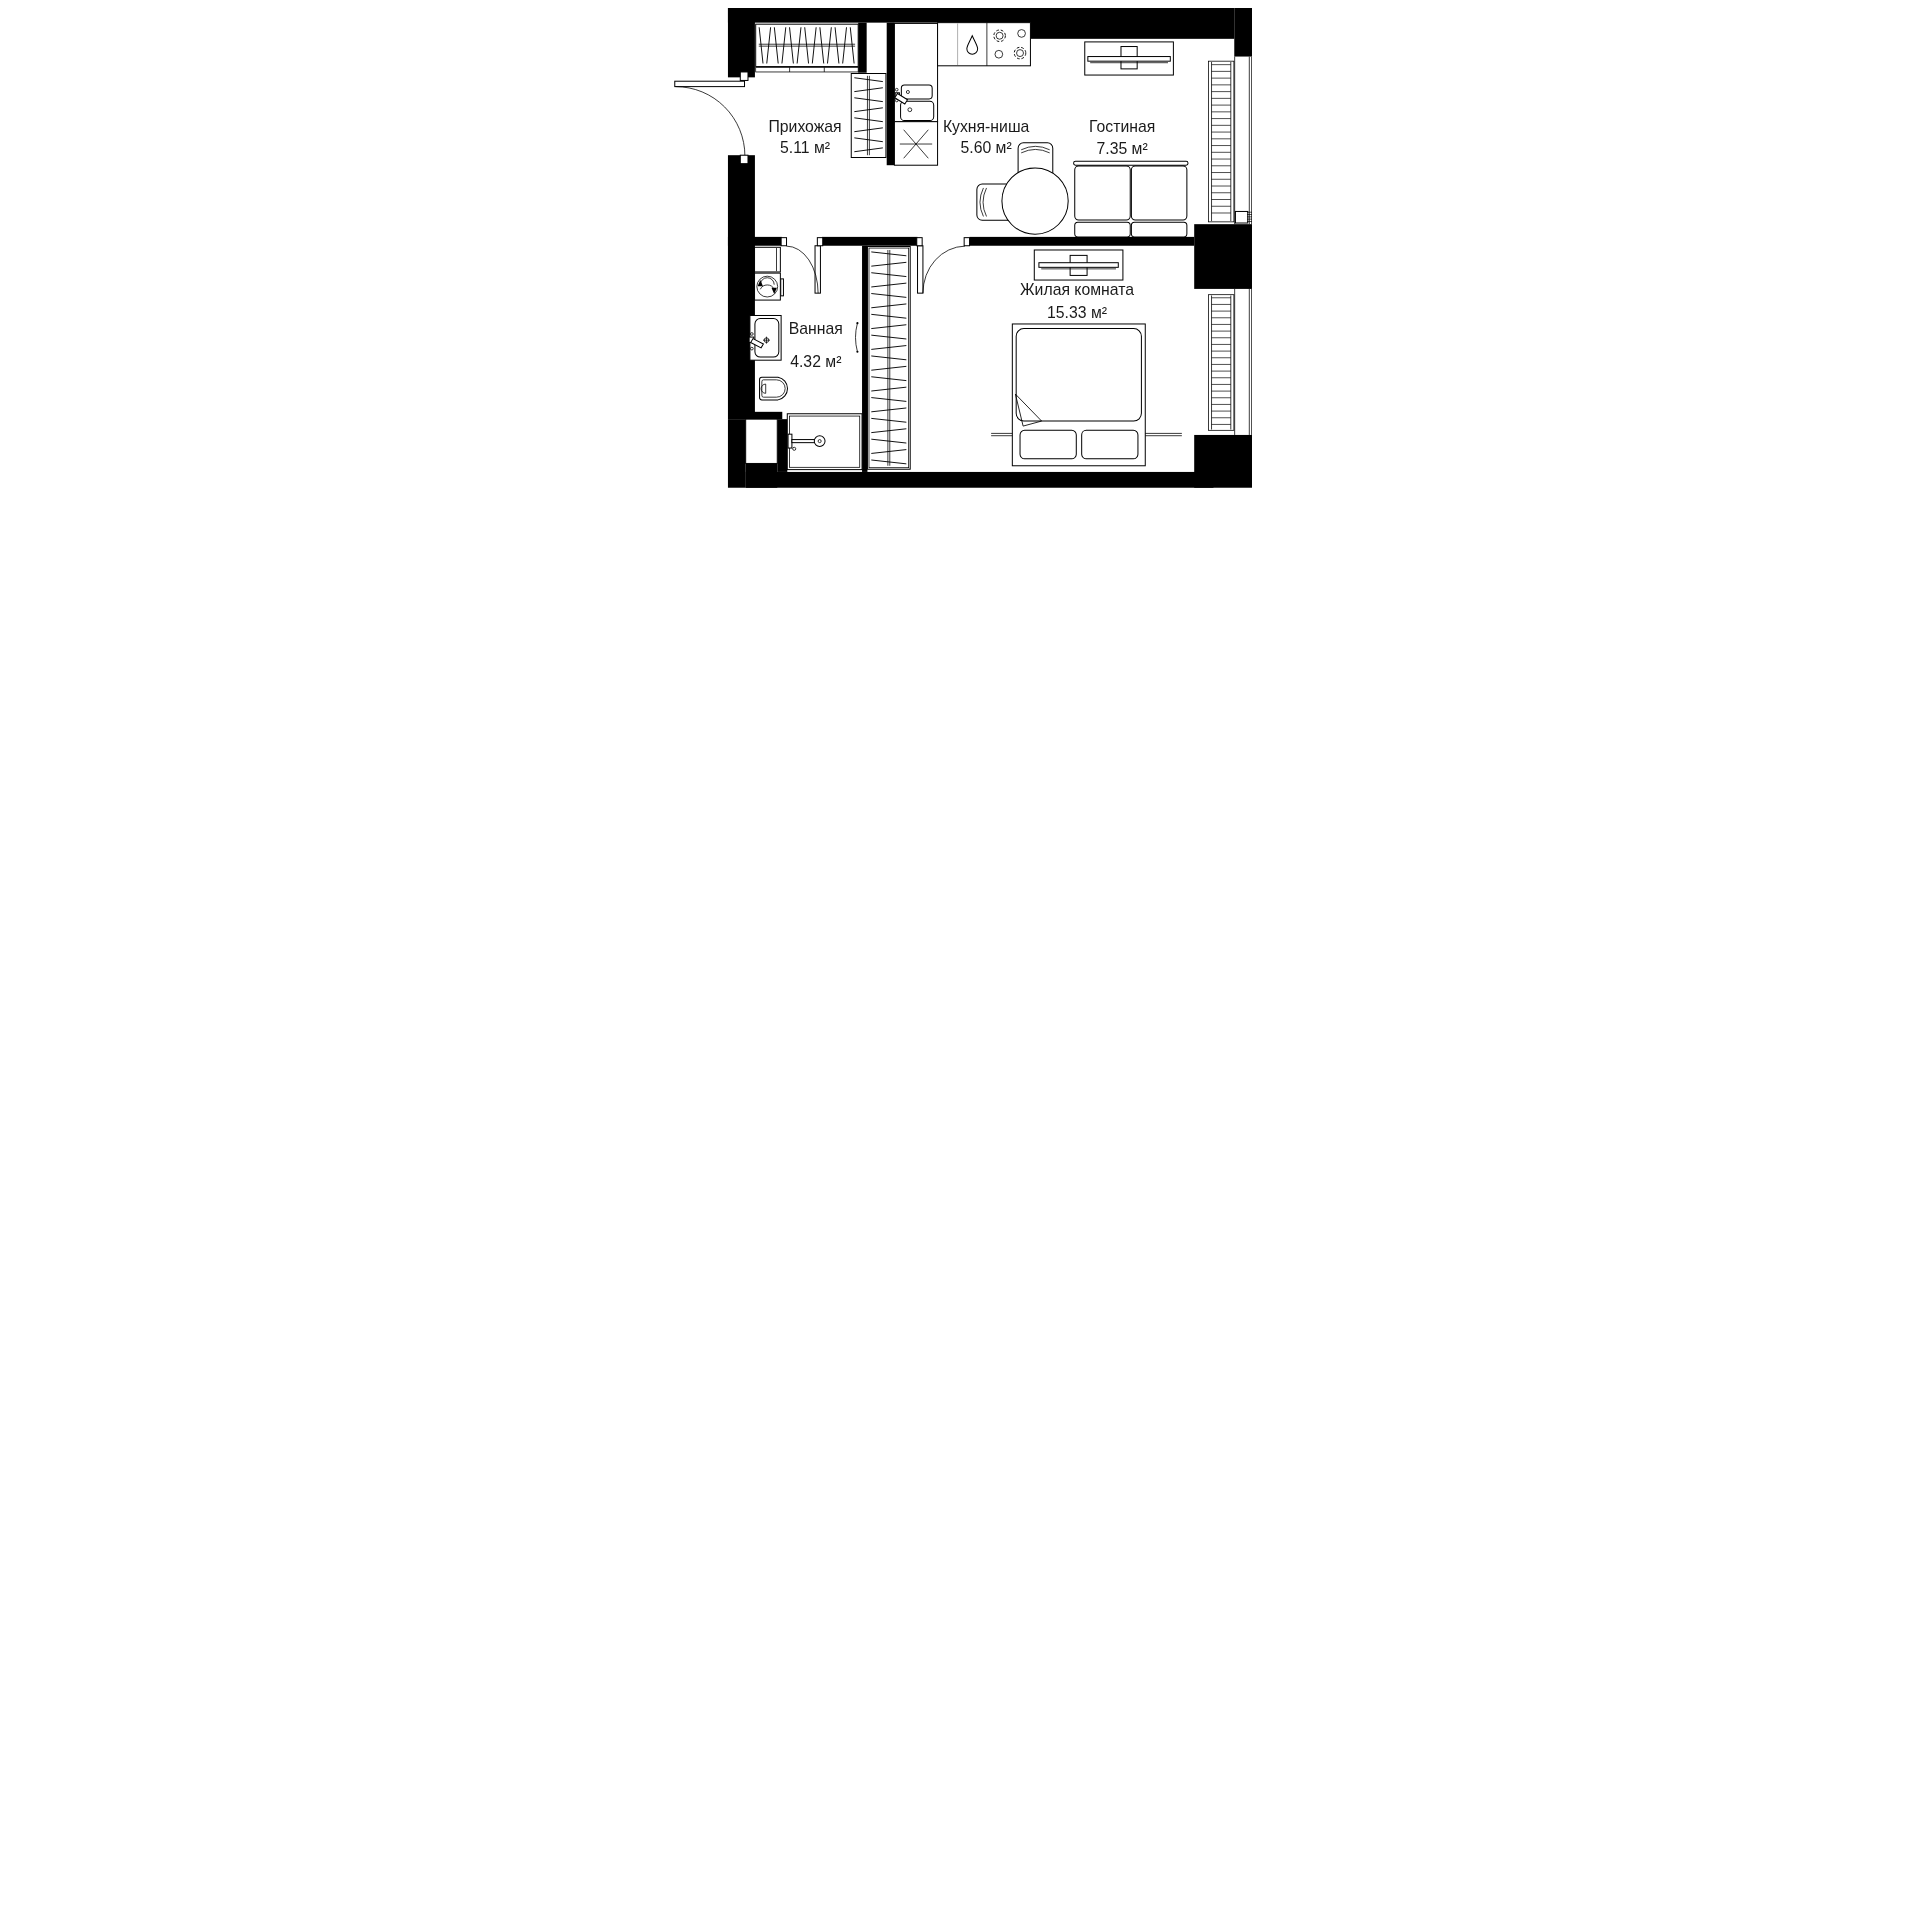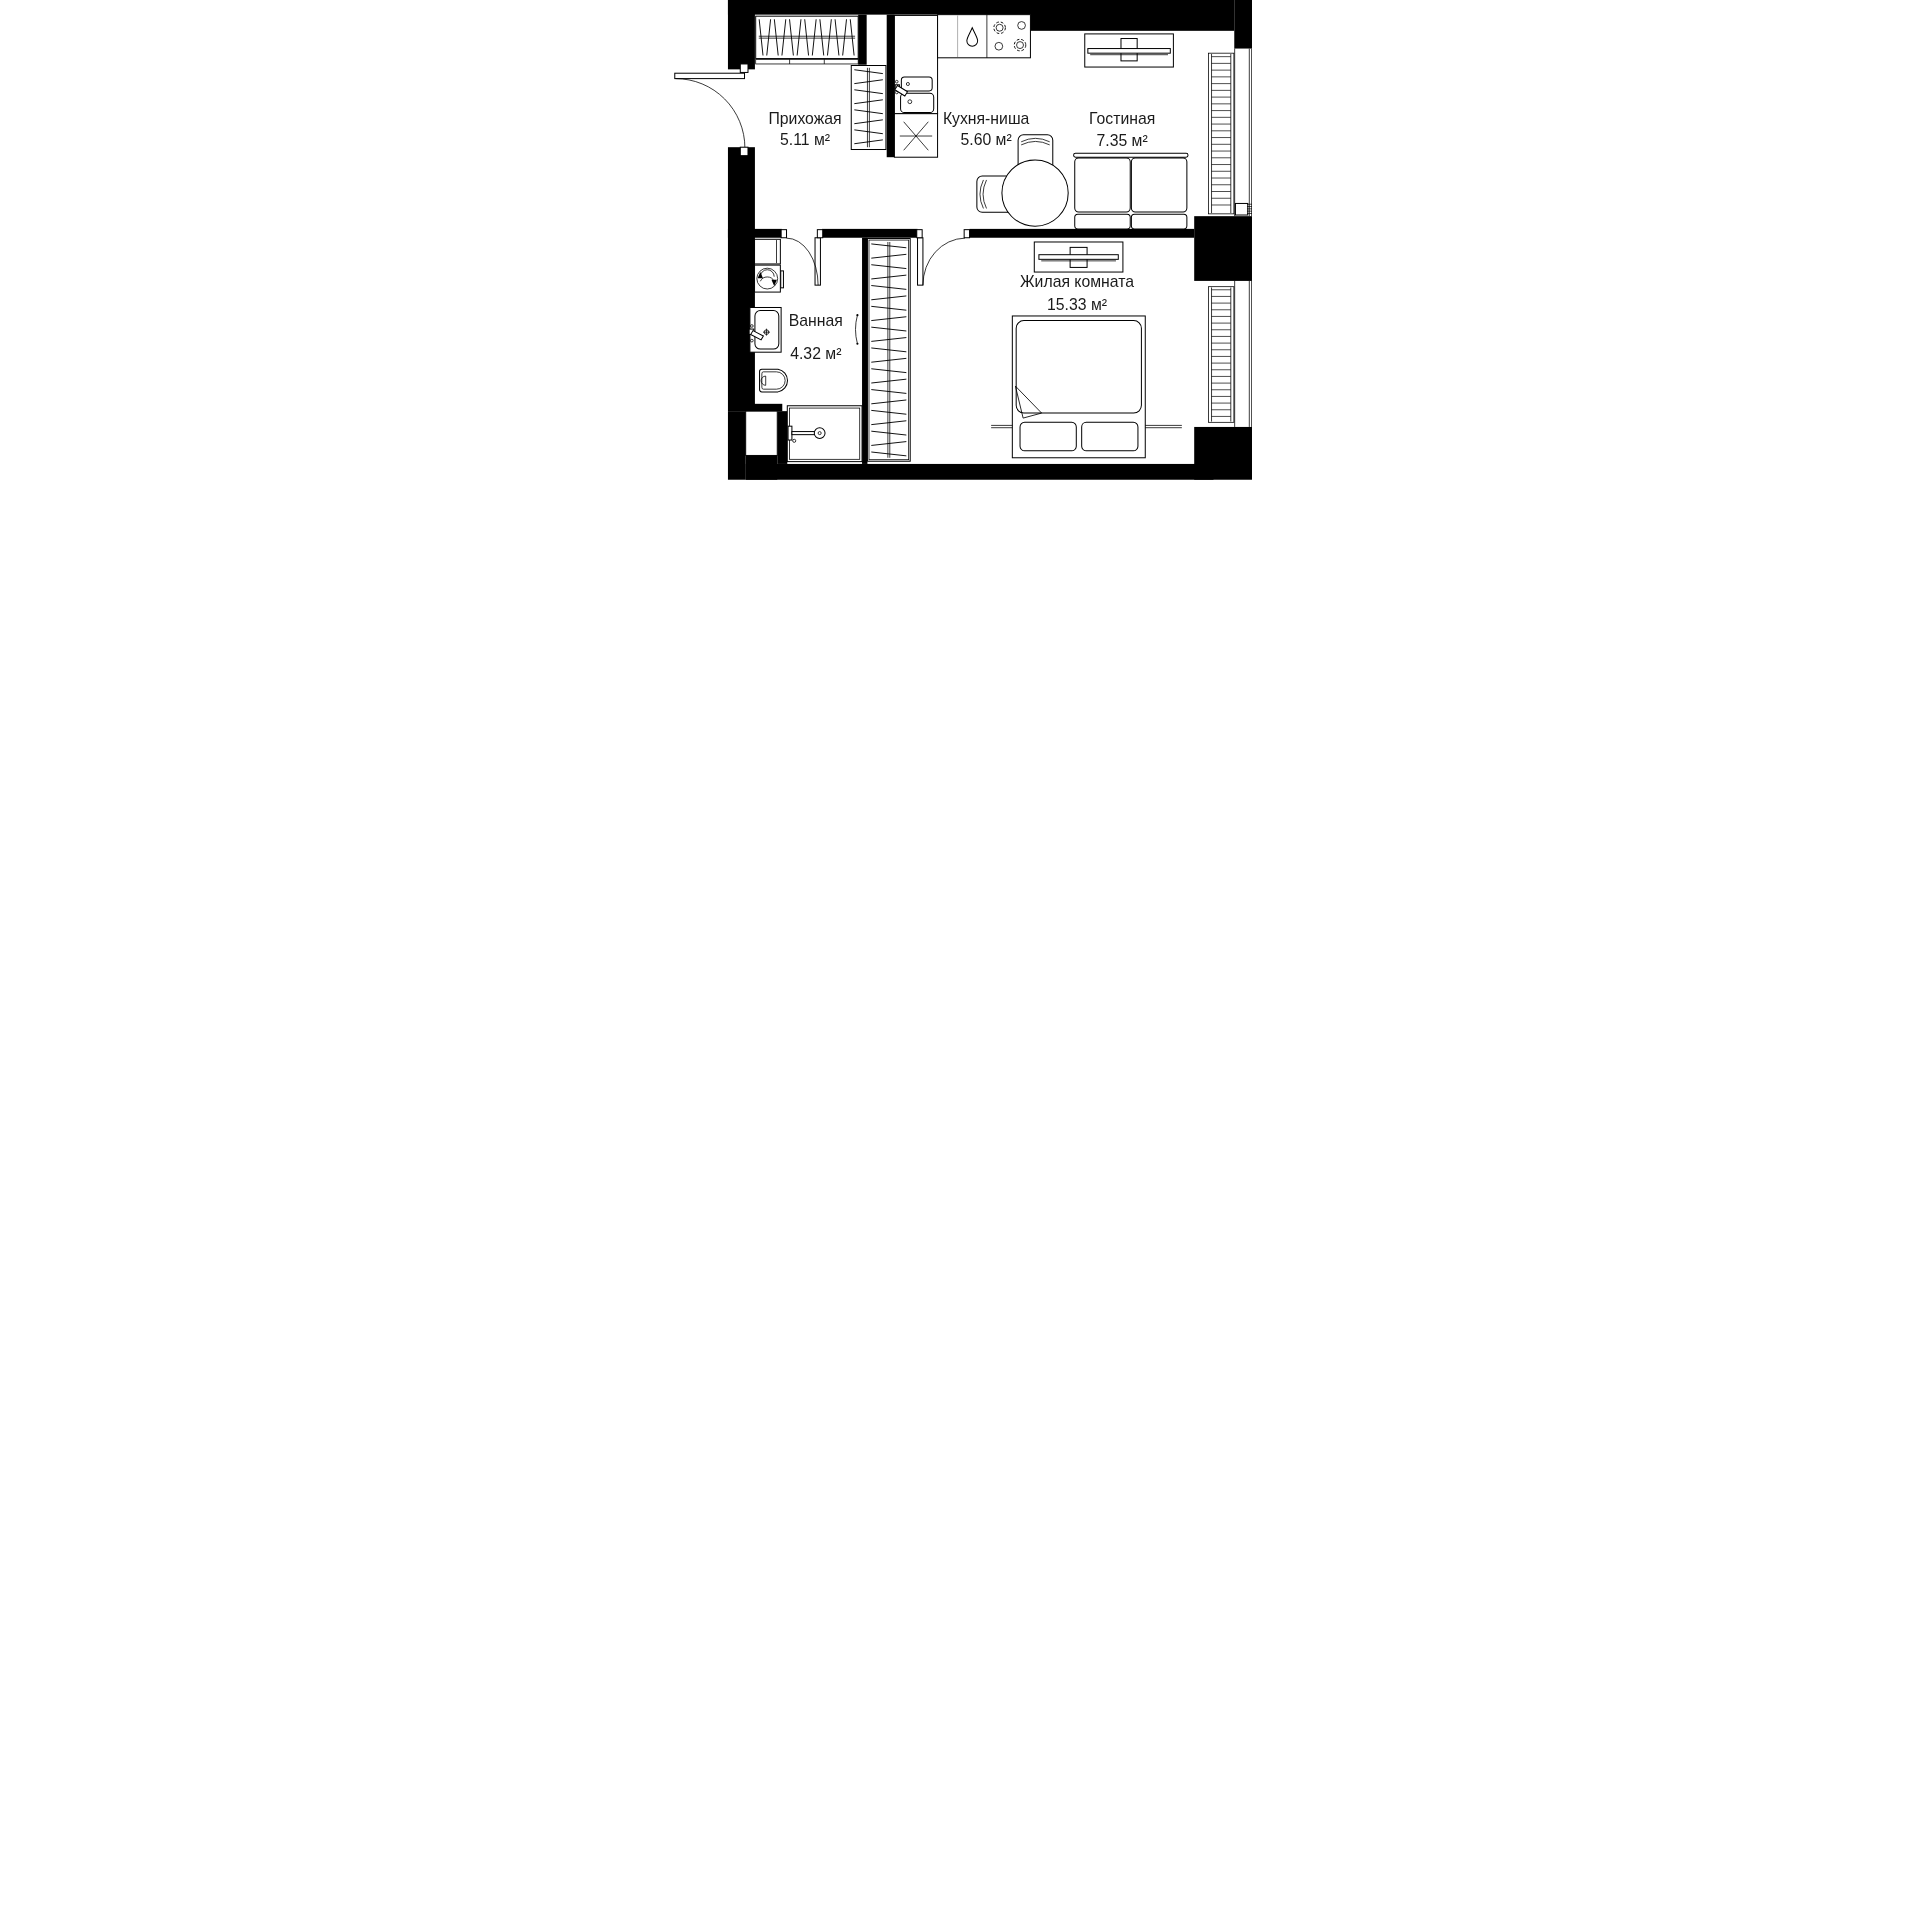--- a/index.html
+++ b/index.html
@@ -1,16 +1,16 @@
 <!DOCTYPE html>
 <html style="font-size:6.2px"><head>
 <meta charset="utf-8">
 <style>
   html,body{margin:0;padding:0;background:#ffffff;}
-  .plan-wrap{width:100%;max-width:578px;margin:0 auto;}
+  .plan-wrap{width:100%;max-width:578px;margin:8px auto;}
   svg{display:block;width:100%;height:auto;}
   .wall{fill:#000000;stroke:none;}
   .fx{fill:#ffffff;stroke:#000000;stroke-width:2.6;}
   .fx-thin{fill:none;stroke:#000000;stroke-width:2;}
   .fx-line{stroke:#000000;stroke-width:2.2;fill:none;}
   .hang{stroke:#000000;stroke-width:2.4;}
   .fin{stroke:#000000;stroke-width:1.8;}
   .dash{fill:none;stroke:#000000;stroke-width:2.4;stroke-dasharray:7 5;}
   .divider{stroke:#9a9a9a;stroke-width:2;}
   .room-label{font-family:"Liberation Sans","DejaVu Sans",sans-serif;font-size:41px;fill:#1b1b1b;text-anchor:middle;}

